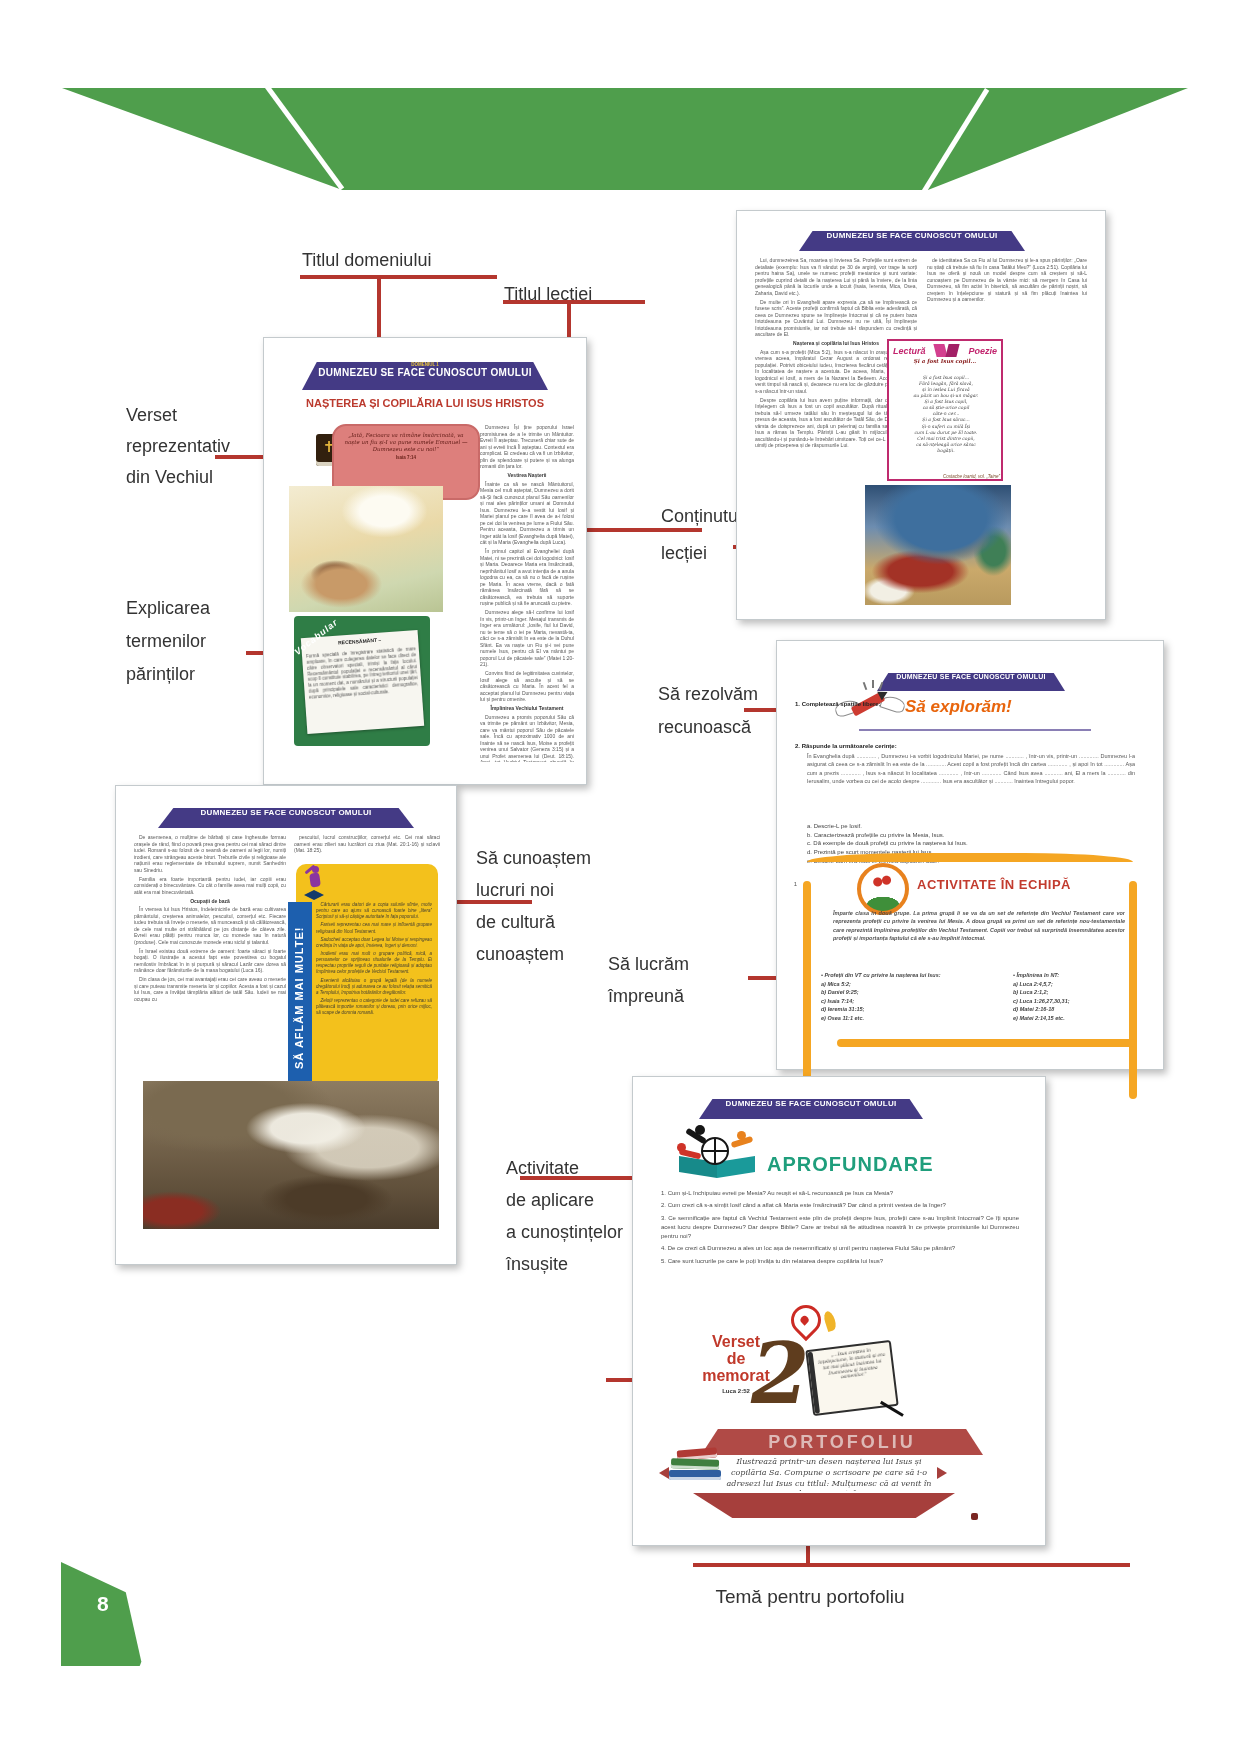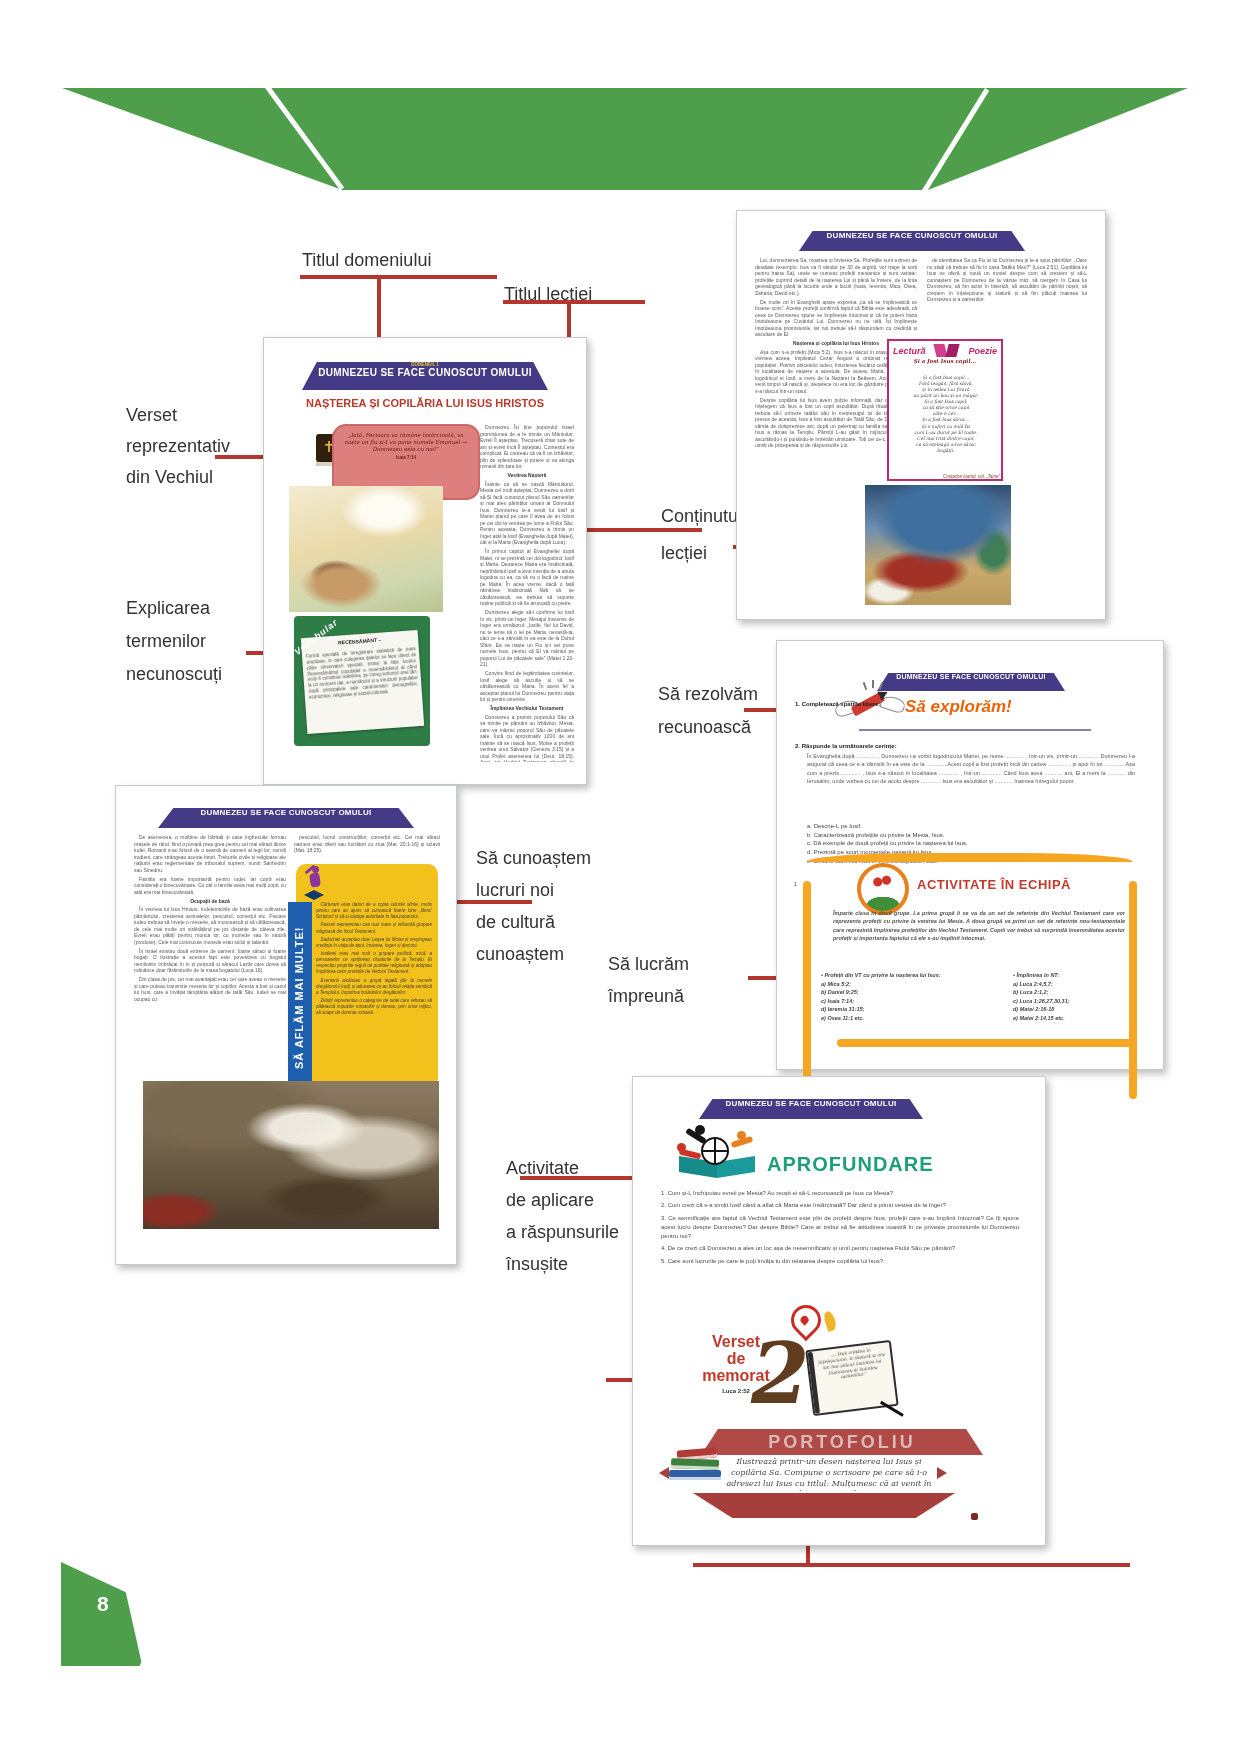--- a/index.html
+++ b/index.html
@@ -155,21 +155,21 @@
     <div>Verset</div>
     <div>reprezentativ</div>
     <div>din Vechiul</div>
   </div>
   <div class="line" style="left:215px;top:455px;width:78px;height:4px;"></div>
   <div class="chv r" style="left:284px;top:450px;"></div>
 
   <div class="lab" style="left:126px;top:592px;line-height:33px;">
     <div>Explicarea</div>
     <div>termenilor</div>
-    <div>necunoscuți</div>
+    <div>părinților</div>
   </div>
   <div class="line" style="left:246px;top:651px;width:46px;height:4px;"></div>
   <div class="chv r" style="left:283px;top:646px;"></div>
 
   <div class="lab" style="left:661px;top:500px;">
     <div>Conținutul</div>
   </div>
   <div class="lab" style="left:661px;top:537px;">
     <div>lecției</div>
   </div>
@@ -201,29 +201,30 @@
   <div class="lab" style="left:608px;top:948px;line-height:32px;">
     <div>Să lucrăm</div>
     <div>împreună</div>
   </div>
   <div class="line" style="left:748px;top:976px;width:82px;height:4px;"></div>
   <div class="chv r" style="left:822px;top:971px;"></div>
 
   <div class="lab" style="left:506px;top:1152px;line-height:32px;">
     <div>Activitate</div>
     <div>de aplicare</div>
-    <div>a răspunsurile</div>
+    <div>a cunoștințelor</div>
     <div>însușite</div>
   </div>
   <div class="line" style="left:520px;top:1176px;width:130px;height:4px;"></div>
   <div class="chv r" style="left:642px;top:1171px;"></div>
 
   <div class="line" style="left:606px;top:1378px;width:80px;height:4px;"></div>
   <div class="chv r" style="left:678px;top:1373px;"></div>
 
+  <div class="lab" style="left:620px;top:1581px;width:380px;text-align:center;font-size:19px;">Temă pentru portofoliu</div>
   <div class="line" style="left:693px;top:1563px;width:437px;height:4px;"></div>
   <div class="line" style="left:806px;top:1518px;width:4px;height:45px;"></div>
   <div class="chv u" style="left:800px;top:1510px;"></div>
 
   <div class="minipage" style="left:263px;top:337px;width:322px;height:446px;">
     <div class="dbanner" style="left:38px;top:24px;width:246px;height:28px;">
       <div class="dkick">DOMENIUL 1</div>
       <div class="dtitle">DUMNEZEU SE FACE CUNOSCUT OMULUI</div>
     </div>
     <div class="abs" style="left:10px;top:59px;width:302px;text-align:center;color:#bb3a2e;font-weight:bold;font-size:11px;">NAȘTEREA ȘI COPILĂRIA LUI ISUS HRISTOS</div>

